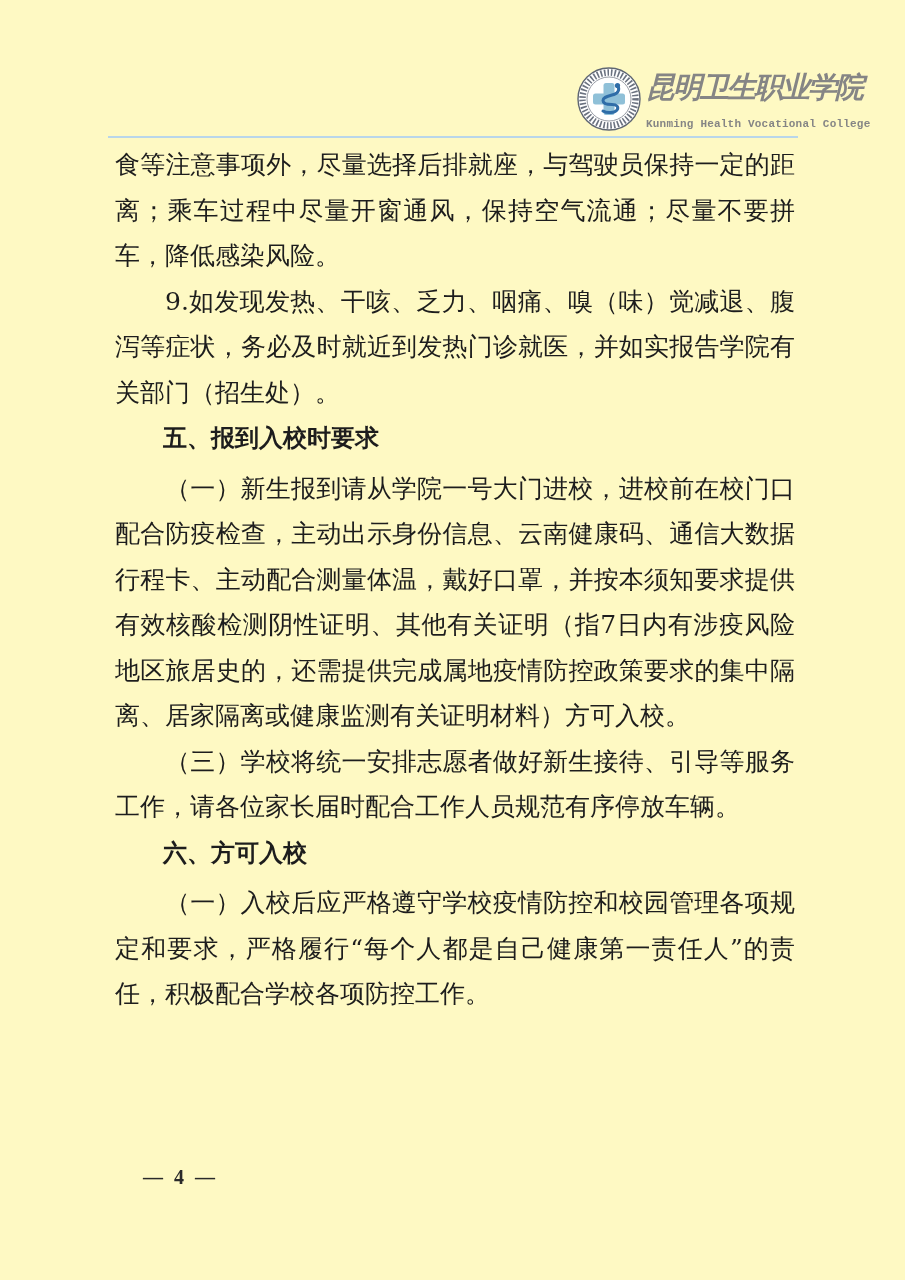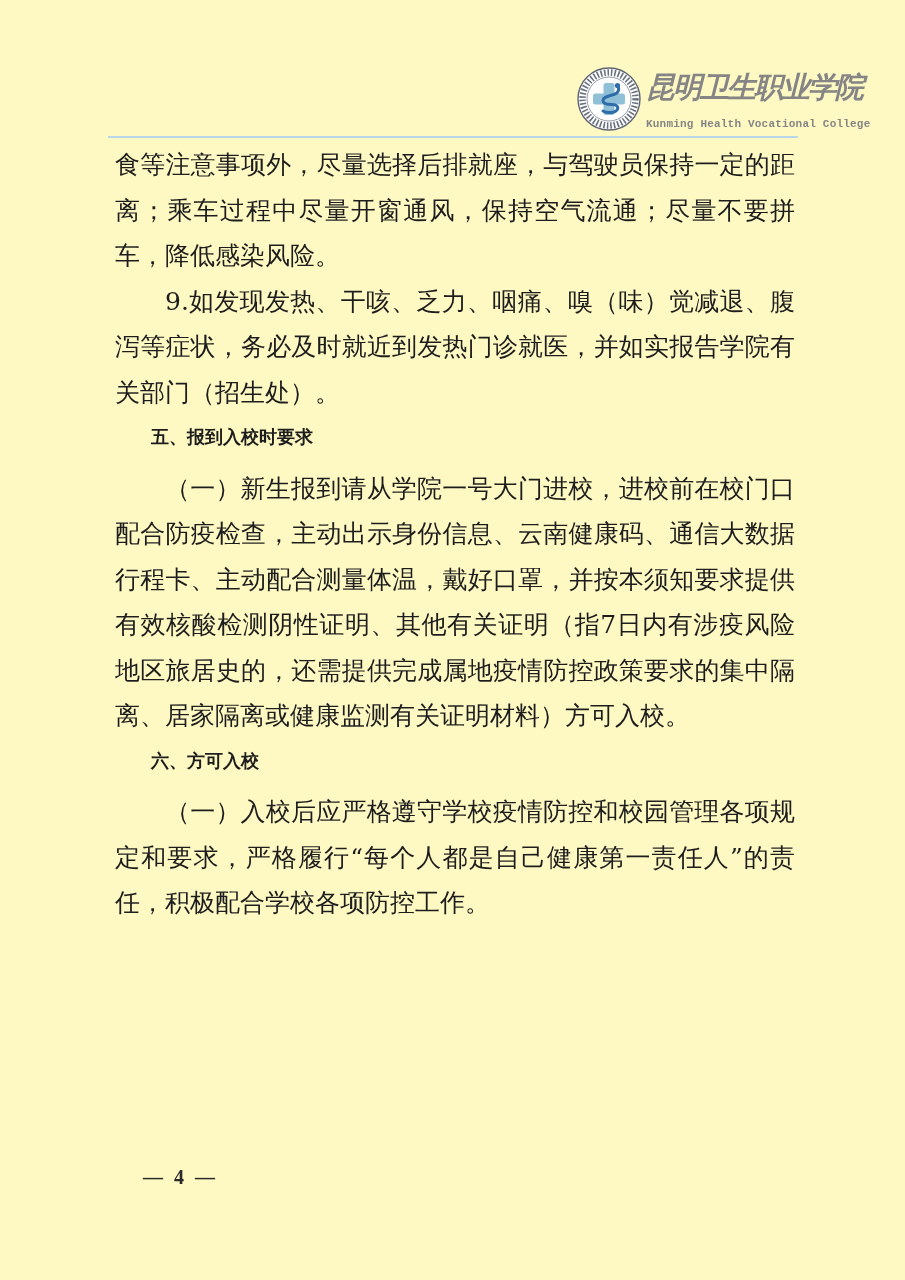--- a/index.html
+++ b/index.html
@@ -44,21 +44,21 @@
     position:absolute;left:115px;top:142px;width:680px;
     font-size:25px;line-height:45.5px;
     text-align:justify;
     color:var(--text,#1d1d1d);
   }
   .doc-body p{margin:0;padding:0;}
   .para.indent{text-indent:2em;}
   .heading{
     font-family:"Liberation Sans","DejaVu Sans",sans-serif;
     font-weight:bold;
-    font-size:18px;
+    font-size:24px;
     text-indent:2em;
     text-align:left;
     margin-bottom:5px !important;
   }
   
   .page-number{
     position:absolute;left:143px;top:1166px;
     font-size:20px;font-weight:bold;
     letter-spacing:3px;
     color:#2a2a2a;
@@ -90,20 +90,21 @@
     </div>
     <div class="divider"></div>
   </header>
 
   <main class="doc-body">
 
   <p class="para">食等注意事项外，尽量选择后排就座，与驾驶员保持一定的距离；乘车过程中尽量开窗通风，保持空气流通；尽量不要拼车，降低感染风险。</p>
       <p class="para indent">9.如发现发热、干咳、乏力、咽痛、嗅（味）觉减退、腹泻等症状，务必及时就近到发热门诊就医，并如实报告学院有关部门（招生处）。</p>
       <p class="heading">五、报到入校时要求</p>
       <p class="para indent">（一）新生报到请从学院一号大门进校，进校前在校门口配合防疫检查，主动出示身份信息、云南健康码、通信大数据行程卡、主动配合测量体温，戴好口罩，并按本须知要求提供有效核酸检测阴性证明、其他有关证明（指7日内有涉疫风险地区旅居史的，还需提供完成属地疫情防控政策要求的集中隔离、居家隔离或健康监测有关证明材料）方可入校。</p>
+      <p class="para indent">（三）学校将统一安排志愿者做好新生接待、引导等服务工作，请各位家长届时配合工作人员规范有序停放车辆。</p>
       <p class="heading">六、方可入校</p>
       <p class="para indent">（一）入校后应严格遵守学校疫情防控和校园管理各项规定和要求，严格履行“每个人都是自己健康第一责任人”的责任，积极配合学校各项防控工作。</p>
     </main>
 
   <footer>
     <div class="page-number">— 4 —</div>
   </footer>
 
 </div>
 

